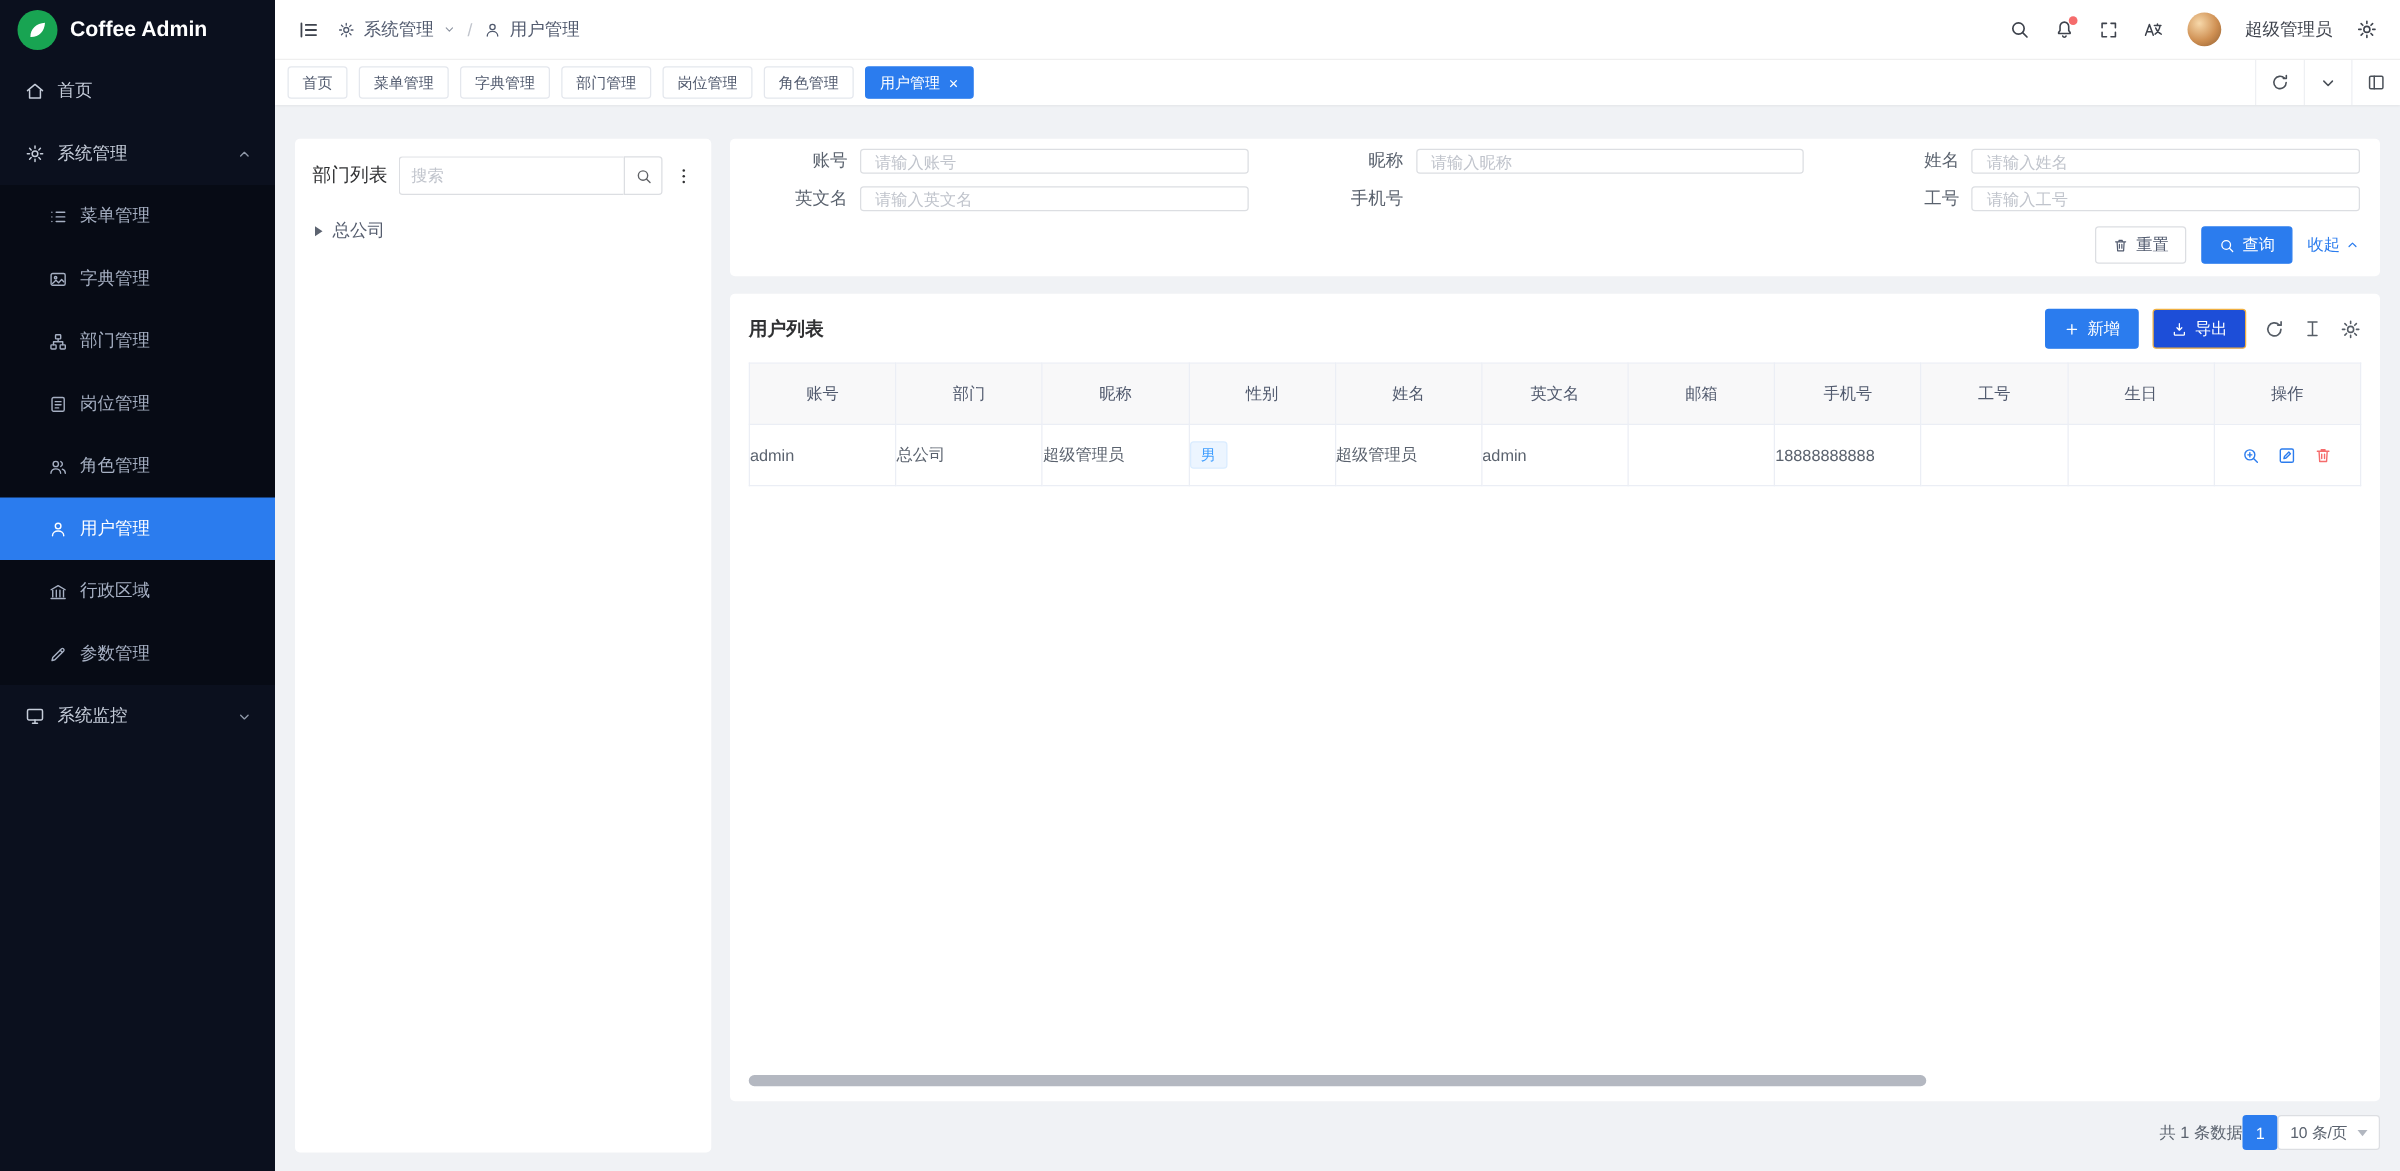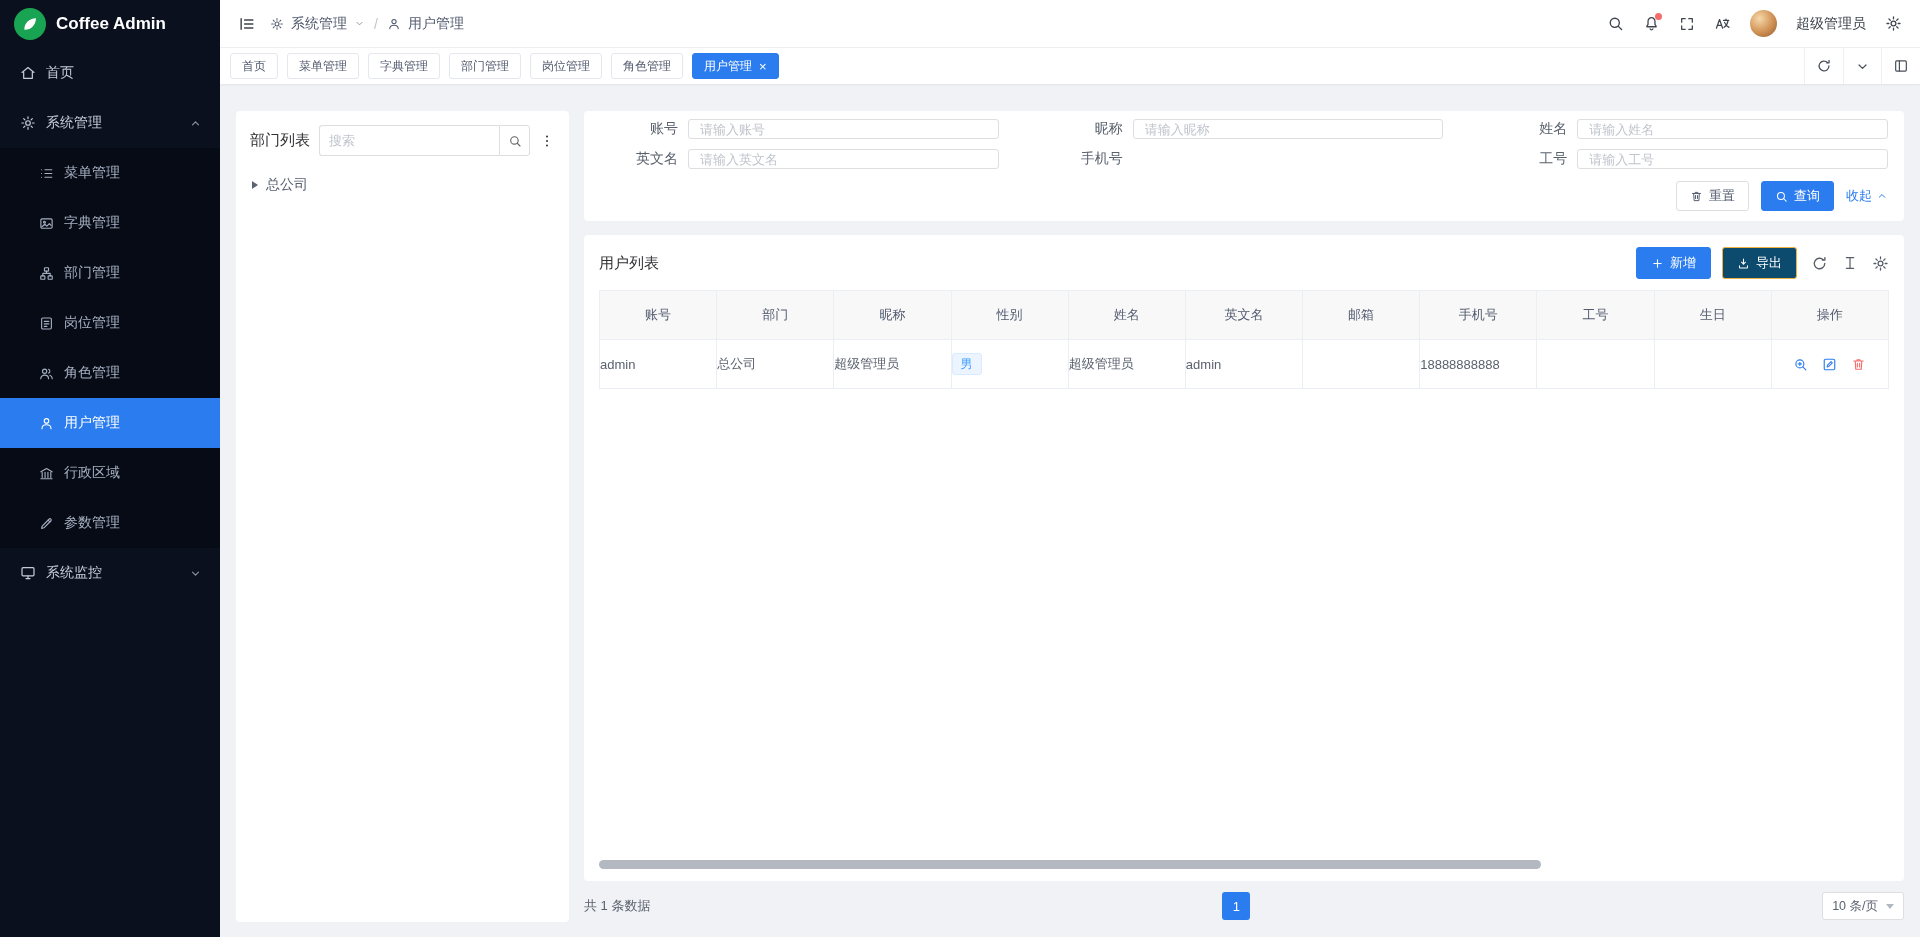--- a/index.html
+++ b/index.html
@@ -56,41 +56,41 @@
 
 .search-card{padding:8px 16px 10px;flex-shrink:0}
 .form-grid{display:grid;grid-template-columns:repeat(3,1fr);column-gap:46px;row-gap:10px}
 .field{display:flex;align-items:center}
 .field label{flex-shrink:0;width:78px;text-align:right;margin-right:10px;font-size:14px;color:#5a626e;white-space:nowrap}
 .field input{flex:1;min-width:0;height:20px;border:1px solid #dcdee2;border-radius:3px;padding:0 11px;font-size:13px;color:#515a6e}
 .field input::placeholder{color:#c0c4cc}
 .form-actions{display:flex;align-items:center;justify-content:flex-end;gap:12px;margin-top:12px}
 .btn{display:inline-flex;align-items:center;gap:6px;height:30px;padding:0 13px;border:1px solid #dcdee2;border-radius:3px;background:#fff;font-size:13px;color:#515a6e;cursor:pointer;font-family:inherit;white-space:nowrap}
 .btn-primary{background:#2b7cee;border-color:#2b7cee;color:#fff}
-.btn-warning{background:#0c4a6e;border-color:#efaf41;color:#fff}
+.btn-warning{background:#1d4ed8;border-color:#efaf41;color:#fff}
 .link-btn{display:inline-flex;align-items:center;gap:4px;color:#2b7cee;font-size:13px;cursor:pointer;white-space:nowrap}
 
 .list-card{flex:1;margin-top:14px;padding:12px 15px;display:flex;flex-direction:column;min-height:0}
 .list-header{display:flex;align-items:center;margin-bottom:11px;flex-shrink:0}
-.list-title{font-size:15px;font-weight:400;color:#303133}
+.list-title{font-size:15px;font-weight:700;color:#303133}
 .list-actions{margin-left:auto;display:flex;align-items:center;gap:11px}
 .btn-sm{height:32px;padding:0 14px}
 .icon-tool{color:#565d66;cursor:pointer;margin-left:3px}
 table.user-table{width:100%;border-collapse:collapse;table-layout:fixed;font-size:13px;flex-shrink:0}
 .user-table th{height:49px;background:#f8f8f9;color:#515a6e;font-weight:500;border:1px solid #ebeef5;text-align:center}
 .user-table td{height:49px;border:1px solid #ebeef5;color:#5a626e;background:#fff}
 th.op,td.op{position:relative;box-shadow:-9px 0 9px -7px rgba(0,0,0,.2)}
 .tag-male{display:inline-block;padding:1px 8px;font-size:12px;line-height:18px;color:#409eff;background:#ecf5ff;border:1px solid #d9ecff;border-radius:3px}
 .op-icons{display:flex;align-items:center;justify-content:center;gap:14px}
 .op-ic{color:#2b7cee;cursor:pointer}
 .op-ic.del{color:#f56c6c}
 .hscroll{margin-top:auto;height:9px;position:relative;flex-shrink:0}
 .hthumb{position:absolute;left:0;bottom:0;height:9px;width:73%;border-radius:5px;background:#b4b8c1;cursor:pointer}
 
-.pager{height:32px;margin-top:9px;display:flex;align-items:center;justify-content:space-between;font-size:13px;color:#5a626e;flex-shrink:0}
+.pager{height:32px;margin-top:9px;display:flex;align-items:center;justify-content:flex-end;font-size:13px;color:#5a626e;flex-shrink:0}
 .page-btn{width:28px;height:28px;border-radius:3px;background:#2b7cee;color:#fff;display:flex;align-items:center;justify-content:center;font-size:13px;cursor:pointer}
 .page-size{height:28px;border:1px solid #dcdee2;border-radius:3px;background:#fff;display:flex;align-items:center;gap:8px;padding:0 9px;font-size:12.5px;color:#5a626e;cursor:pointer;white-space:nowrap}
 .caret-down{width:0;height:0;border-left:4px solid transparent;border-right:4px solid transparent;border-top:5px solid #b2b7c0}
 </style>
 </head>
 <body>
 
 <svg width="0" height="0" style="position:absolute" aria-hidden="true">
   <defs>
     <symbol id="i-leaf" viewBox="0 0 24 24">

